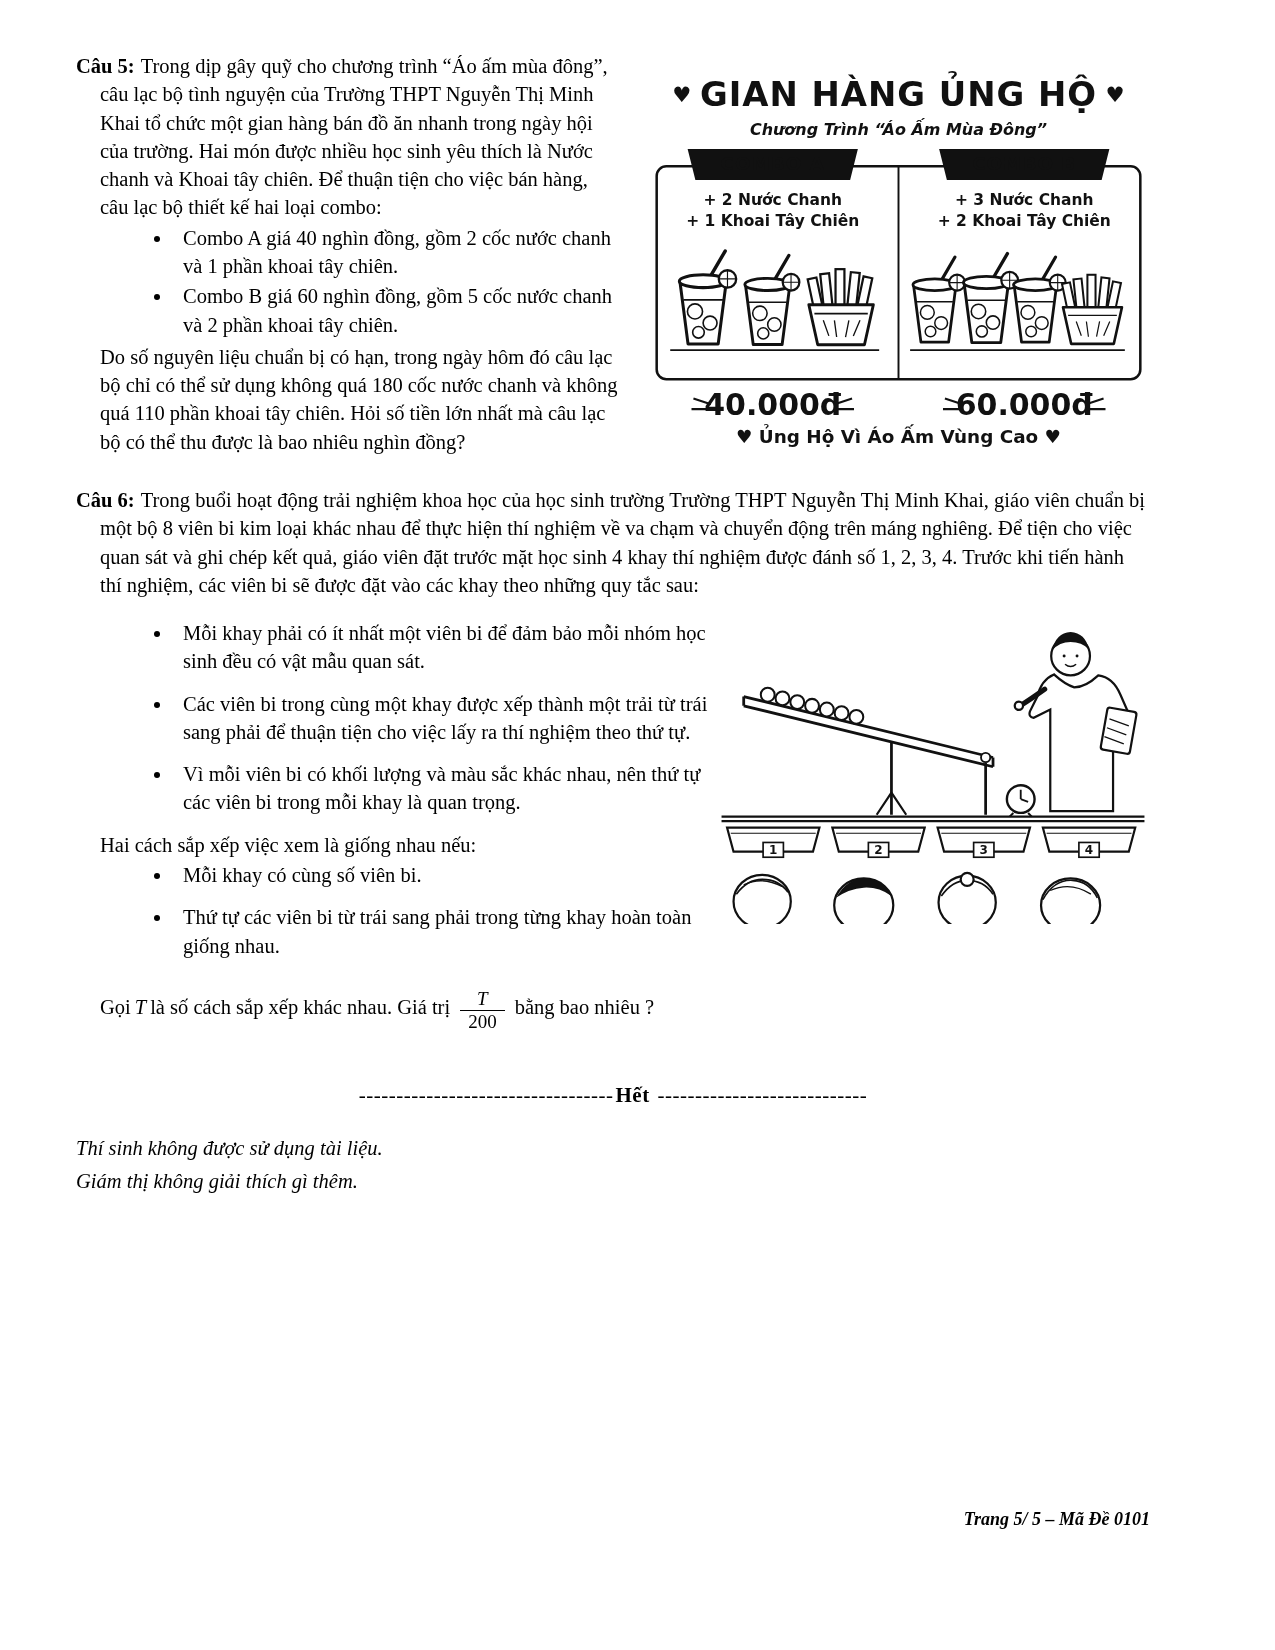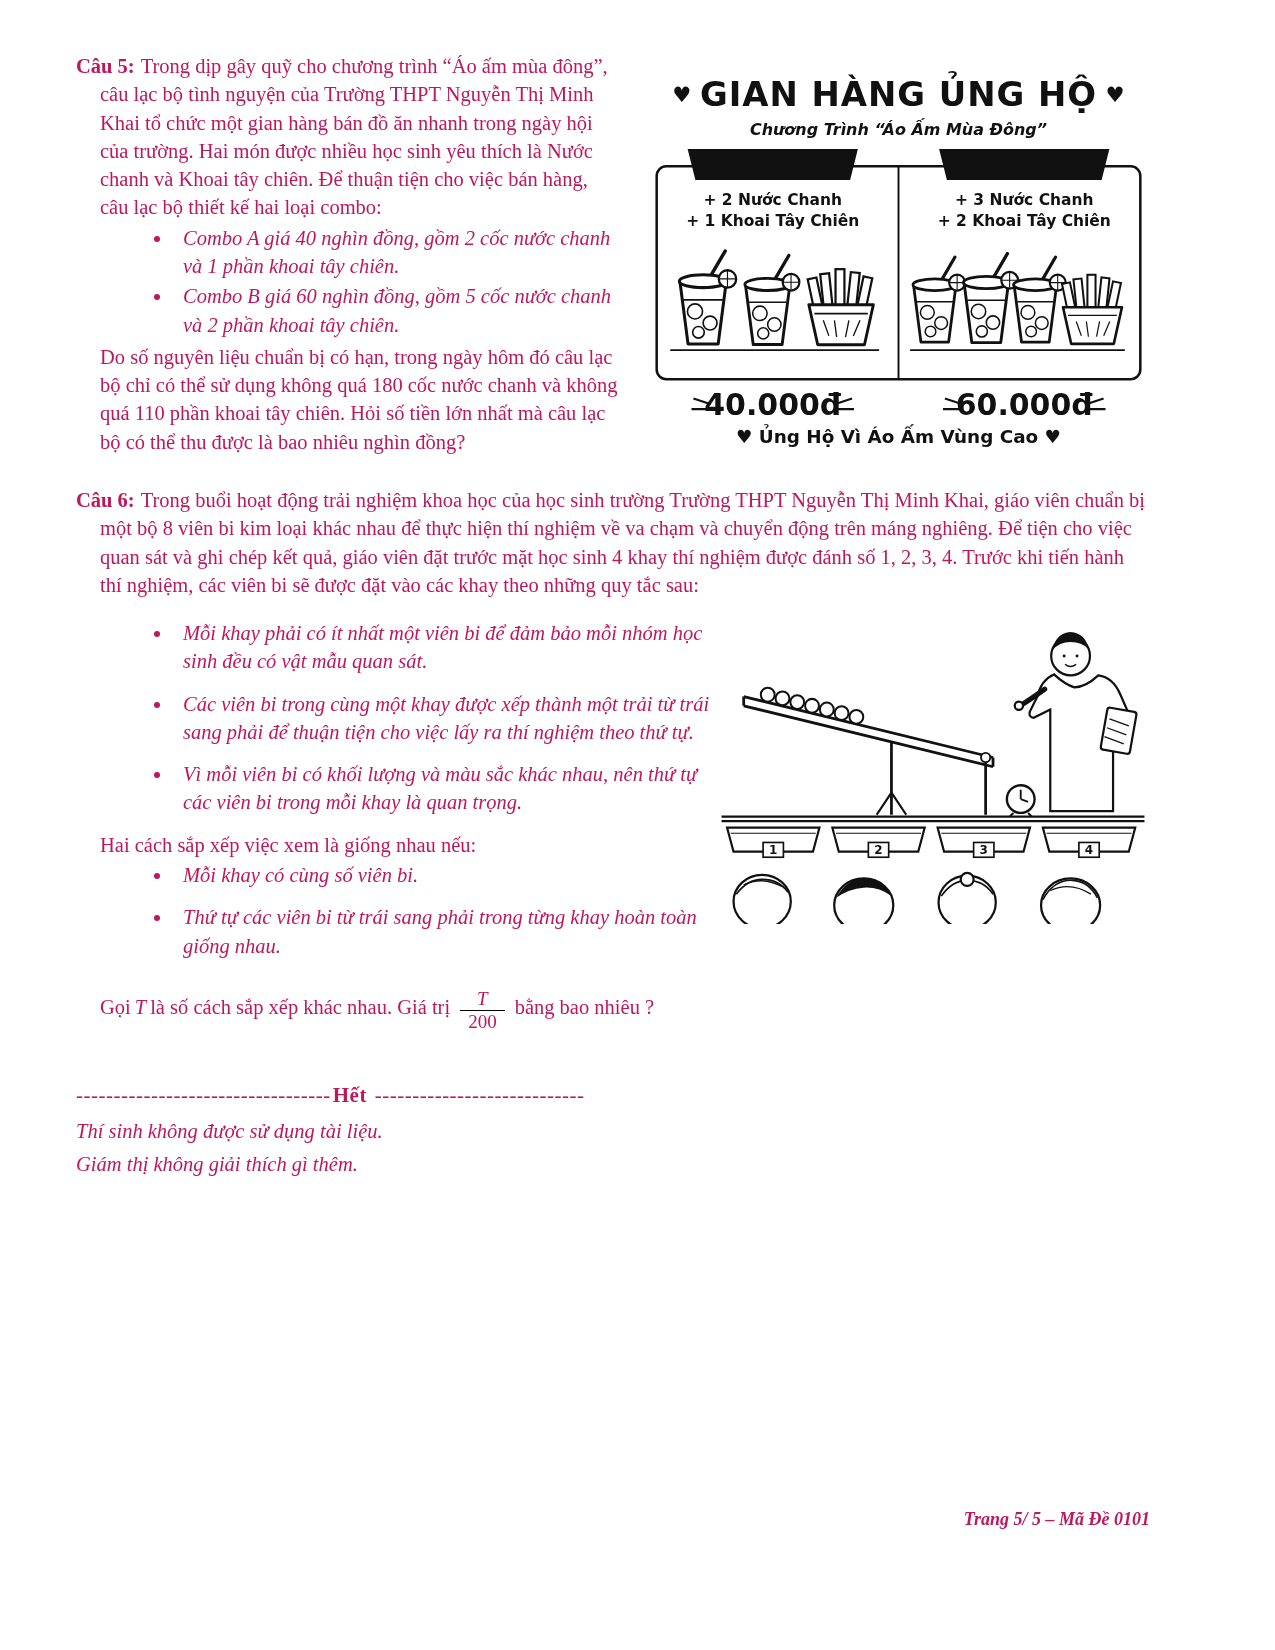--- a/index.html
+++ b/index.html
@@ -1,50 +1,50 @@
 <!DOCTYPE html>
 <html><head>
 <meta charset="utf-8">
 <style>
   * { box-sizing: border-box; }
   html, body { margin: 0; padding: 0; background: #ffffff; }
   .page {
     width: 1249px; height: 1650px; margin: 0 auto; background: #fff;
     font-family: "Liberation Serif", serif; font-size: 20.5px; line-height: 1.38;
-    color: #be185d; position: relative; padding: 52px 112px 0 63px; overflow: hidden;
+    color: #000000; position: relative; padding: 52px 112px 0 63px; overflow: hidden;
   }
   p { margin: 0; }
   .hang { padding-left: 24px; text-indent: -24px; margin-bottom: 2px; }
   .body-indent { padding-left: 24px; }
   .qlabel { font-weight: bold; padding-right: 6px; }
 
   .q5-flex { display: flex; gap: 26px; }
   .q5-left { width: 545px; flex: 0 0 auto; }
   .q5-right { flex: 1; padding-top: 6px; }
   .q5-right svg { width: 100%; height: auto; display: block; }
 
   ul.dots { margin: 2px 0 4px 0; padding-left: 97px; }
-  ul.dots li { padding-left: 10px; margin-bottom: 2px; font-style: italic; }
+  ul.dots li { padding-left: 10px; margin-bottom: 2px; }
   ul.dots.spread li { margin-bottom: 14px; }
 
   .q6-section { margin-top: 30px; }
   .q6-flex { display: flex; gap: 0; margin-top: 18px; }
   .q6-left { width: 640px; flex: 0 0 auto; }
   .q6-right { flex: 1; padding-top: 2px; }
   .q6-right svg { width: 100%; height: auto; display: block; }
 
   .final-line { margin-top: 14px; padding-left: 24px; }
   .mathvar { font-style: italic; padding: 0 4px; }
   .frac { display: inline-block; text-align: center; vertical-align: -14px; margin: 0 10px; font-size: 19px; line-height: 1.15; }
   .frac .num { display: block; padding: 0 8px; border-bottom: 1.6px solid #000; font-style: italic; }
   .frac .den { display: block; padding: 0 8px; }
 
-  .divider { text-align: left; margin-top: 48px; font-size: 21px; letter-spacing: 0.5px; }
+  .divider { text-align: center; margin-top: 48px; font-size: 21px; letter-spacing: 0.5px; }
   .divider b { padding: 0 2px; }
-  .notes { font-style: italic; margin-top: 7px; }
+  .notes { font-style: italic; margin-top: 24px; }
   .notes p { margin: 5px 0; }
 
   .page-footer {
     position: absolute; right: 112px; bottom: 118px;
     font-weight: bold; font-style: italic; font-size: 18px;
   }
 
   
   .illus text { font-family: "DejaVu Sans", sans-serif; fill: #111; }
   .t-title { font-size: 35px; font-weight: bold; letter-spacing: 1px; }

